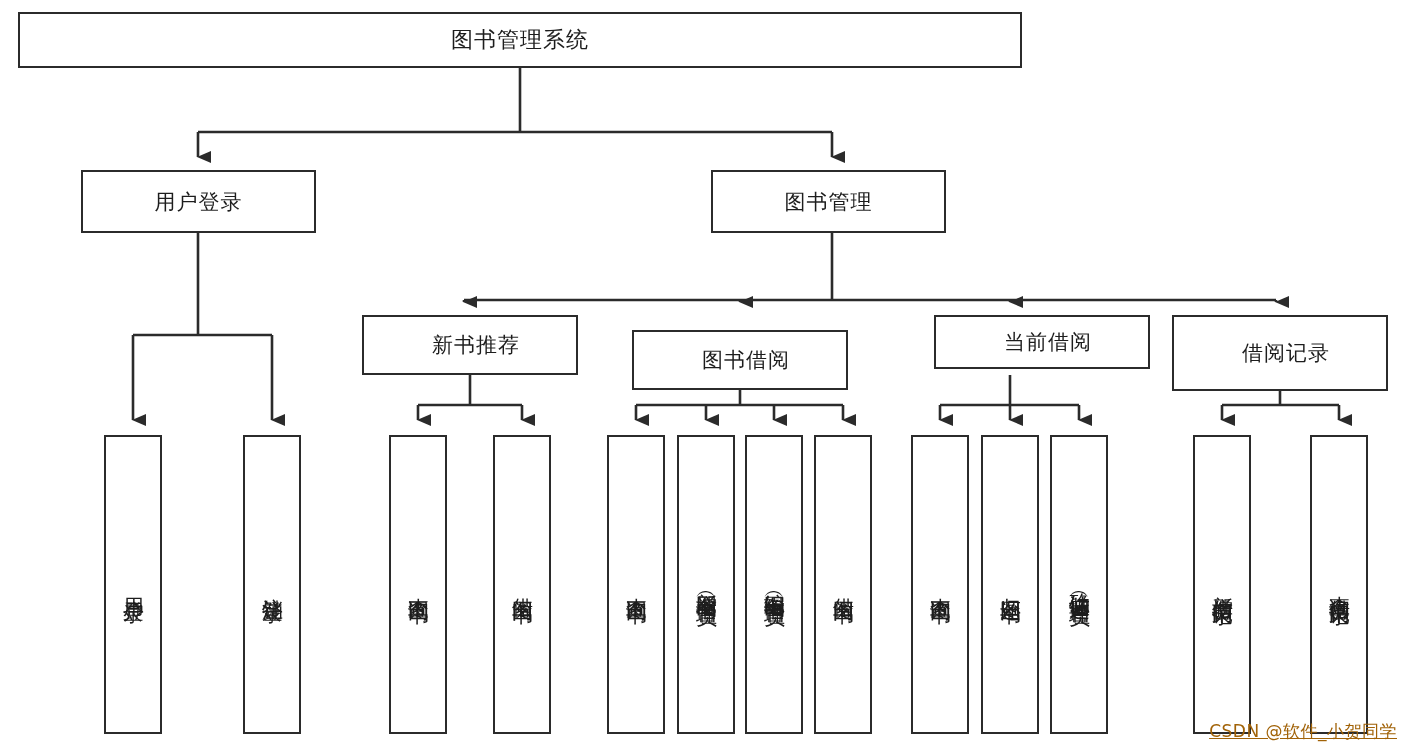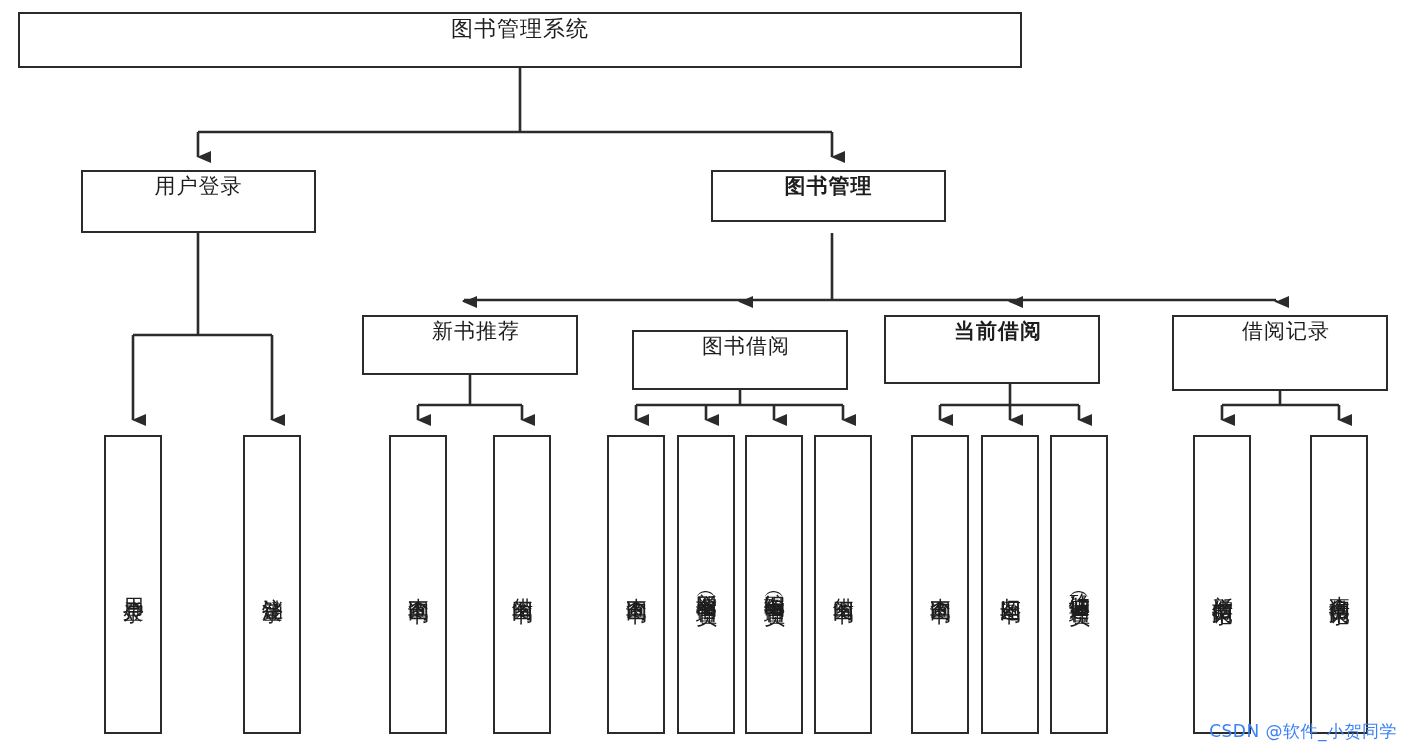--- a/index.html
+++ b/index.html
@@ -3,40 +3,40 @@
 <meta charset="utf-8">
 <title>图书管理系统功能结构图</title>
 <style>
   html,body{margin:0;padding:0;background:#ffffff;}
   body{width:1405px;height:747px;overflow:hidden;
        font-family:"DejaVu Sans","Liberation Sans",sans-serif;}
   #canvas{position:relative;width:1405px;height:747px;background:#ffffff;}
   svg#wires{position:absolute;left:0;top:0;width:1405px;height:747px;}
 
   .node{position:absolute;box-sizing:border-box;background:#ffffff;
-        border:2.5px solid #2b2b2b;display:flex;align-items:flex-start;
+        border:2.5px solid #2b2b2b;display:flex;align-items:center;
         justify-content:center;}
   .node .lbl{color:#1d1d1d;white-space:nowrap;letter-spacing:1px;}
 
   .node.root{font-size:22px;}
   .node.lvl2{font-size:21px;}
   .node.lvl3{font-size:21px;padding-left:12px;}
 
   .leaf{position:absolute;box-sizing:border-box;background:#ffffff;
         border:2.5px solid #2b2b2b;display:flex;align-items:center;
         justify-content:center;}
   .leaf .vlbl{
         writing-mode:vertical-rl;
         text-orientation:upright;
         font-size:21px;line-height:1.18;color:#1d1d1d;
         letter-spacing:2px;
         white-space:nowrap;}
 
   .watermark{position:absolute;right:8px;bottom:4px;font-size:17px;
-             color:#3b82f6;letter-spacing:0.5px;white-space:nowrap;}
+             color:#a16207;letter-spacing:0.5px;white-space:nowrap;text-decoration:underline;}
 </style>
 </head>
 <body>
 
 <div id="canvas">
 
   <svg id="wires" viewBox="0 0 1405 747" xmlns="http://www.w3.org/2000/svg">
     <defs>
       <marker id="arw" viewBox="0 0 12 14" refX="6" refY="13" markerWidth="12" markerHeight="14" orient="auto-start-reverse" markerUnits="userSpaceOnUse">
         <path d="M0,0 L12,0 L6,14 Z" fill="#2b2b2b"></path>
@@ -88,31 +88,31 @@
     </g>
   </svg>
 
   <div class="node root" style="left:18px;top:12px;width:1004px;height:56px;">
     <span class="lbl">图书管理系统</span>
   </div>
 
   <div class="node lvl2" style="left:81px;top:170px;width:235px;height:63px;">
     <span class="lbl">用户登录</span>
   </div>
-  <div class="node lvl2" style="left:711px;top:170px;width:235px;height:52px;font-weight:bold;">
+  <div class="node lvl2" style="left:711px;top:170px;width:235px;height:63px;">
     <span class="lbl">图书管理</span>
   </div>
 
   <div class="node lvl3" style="left:362px;top:315px;width:216px;height:60px;">
     <span class="lbl">新书推荐</span>
   </div>
   <div class="node lvl3" style="left:632px;top:315px;width:216px;height:60px;margin-top:15px;">
     <span class="lbl">图书借阅</span>
   </div>
-  <div class="node lvl3" style="left:884px;top:315px;width:216px;height:69px;font-weight:bold;">
+  <div class="node lvl3" style="left:934px;top:315px;width:216px;height:54px;">
     <span class="lbl">当前借阅</span>
   </div>
   <div class="node lvl3" style="left:1172px;top:315px;width:216px;height:76px;">
     <span class="lbl">借阅记录</span>
   </div>
 
   <div class="leaf" style="left:104px;top:435px;width:58px;height:299px;">
     <span class="vlbl">用户登录</span>
   </div>
   <div class="leaf" style="left:243px;top:435px;width:58px;height:299px;">

